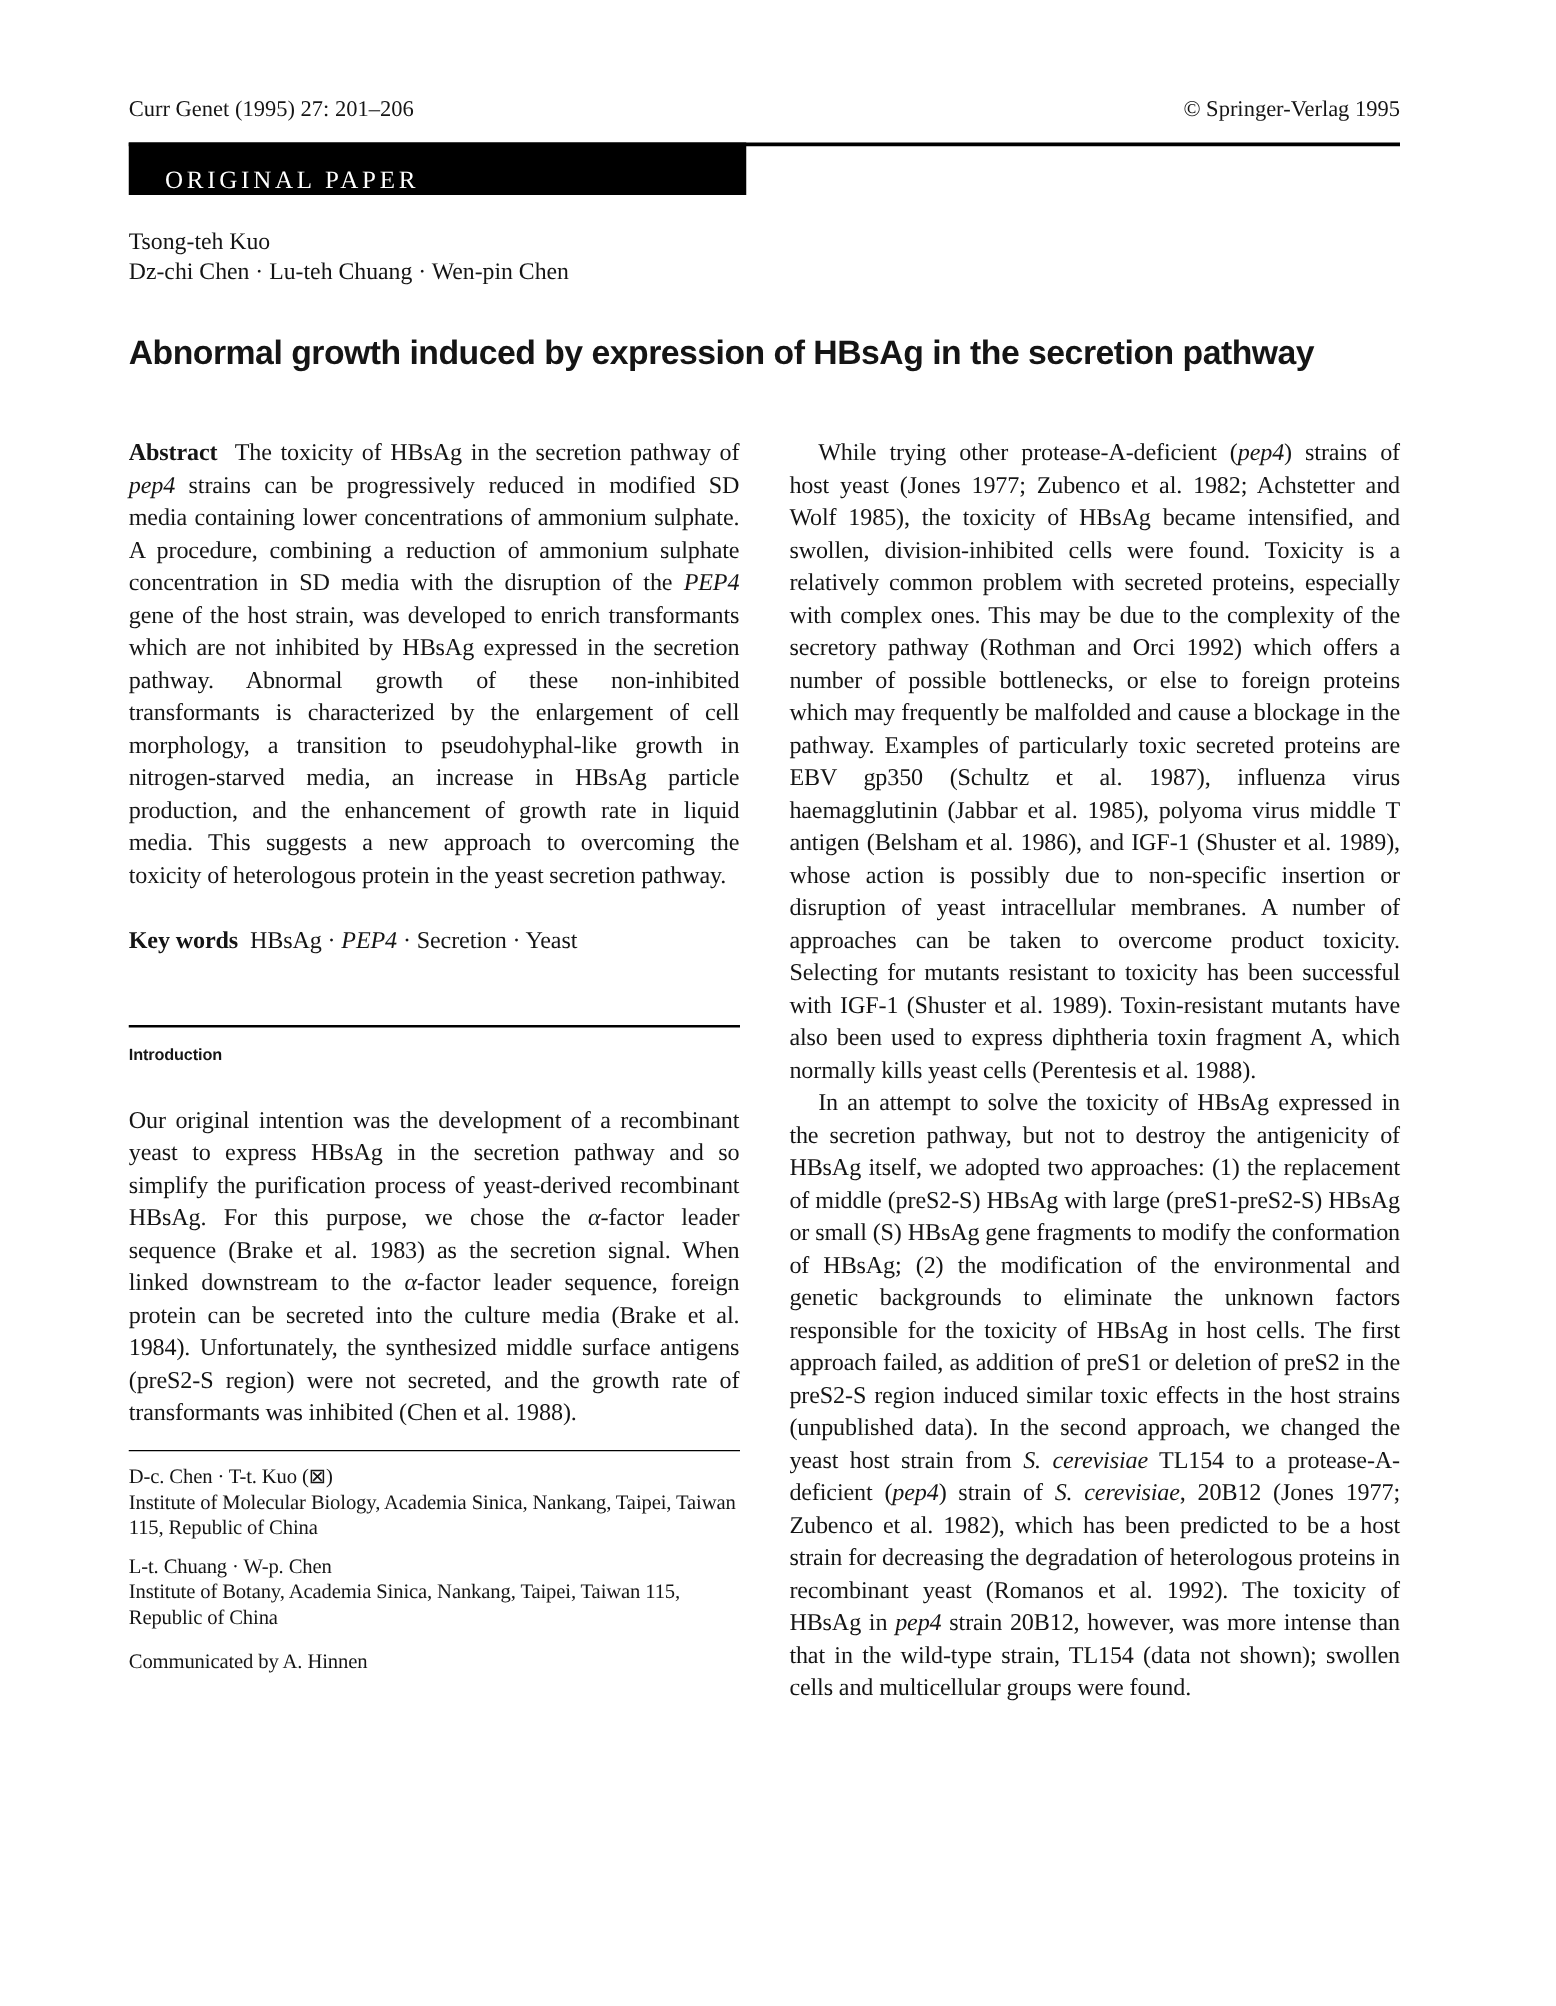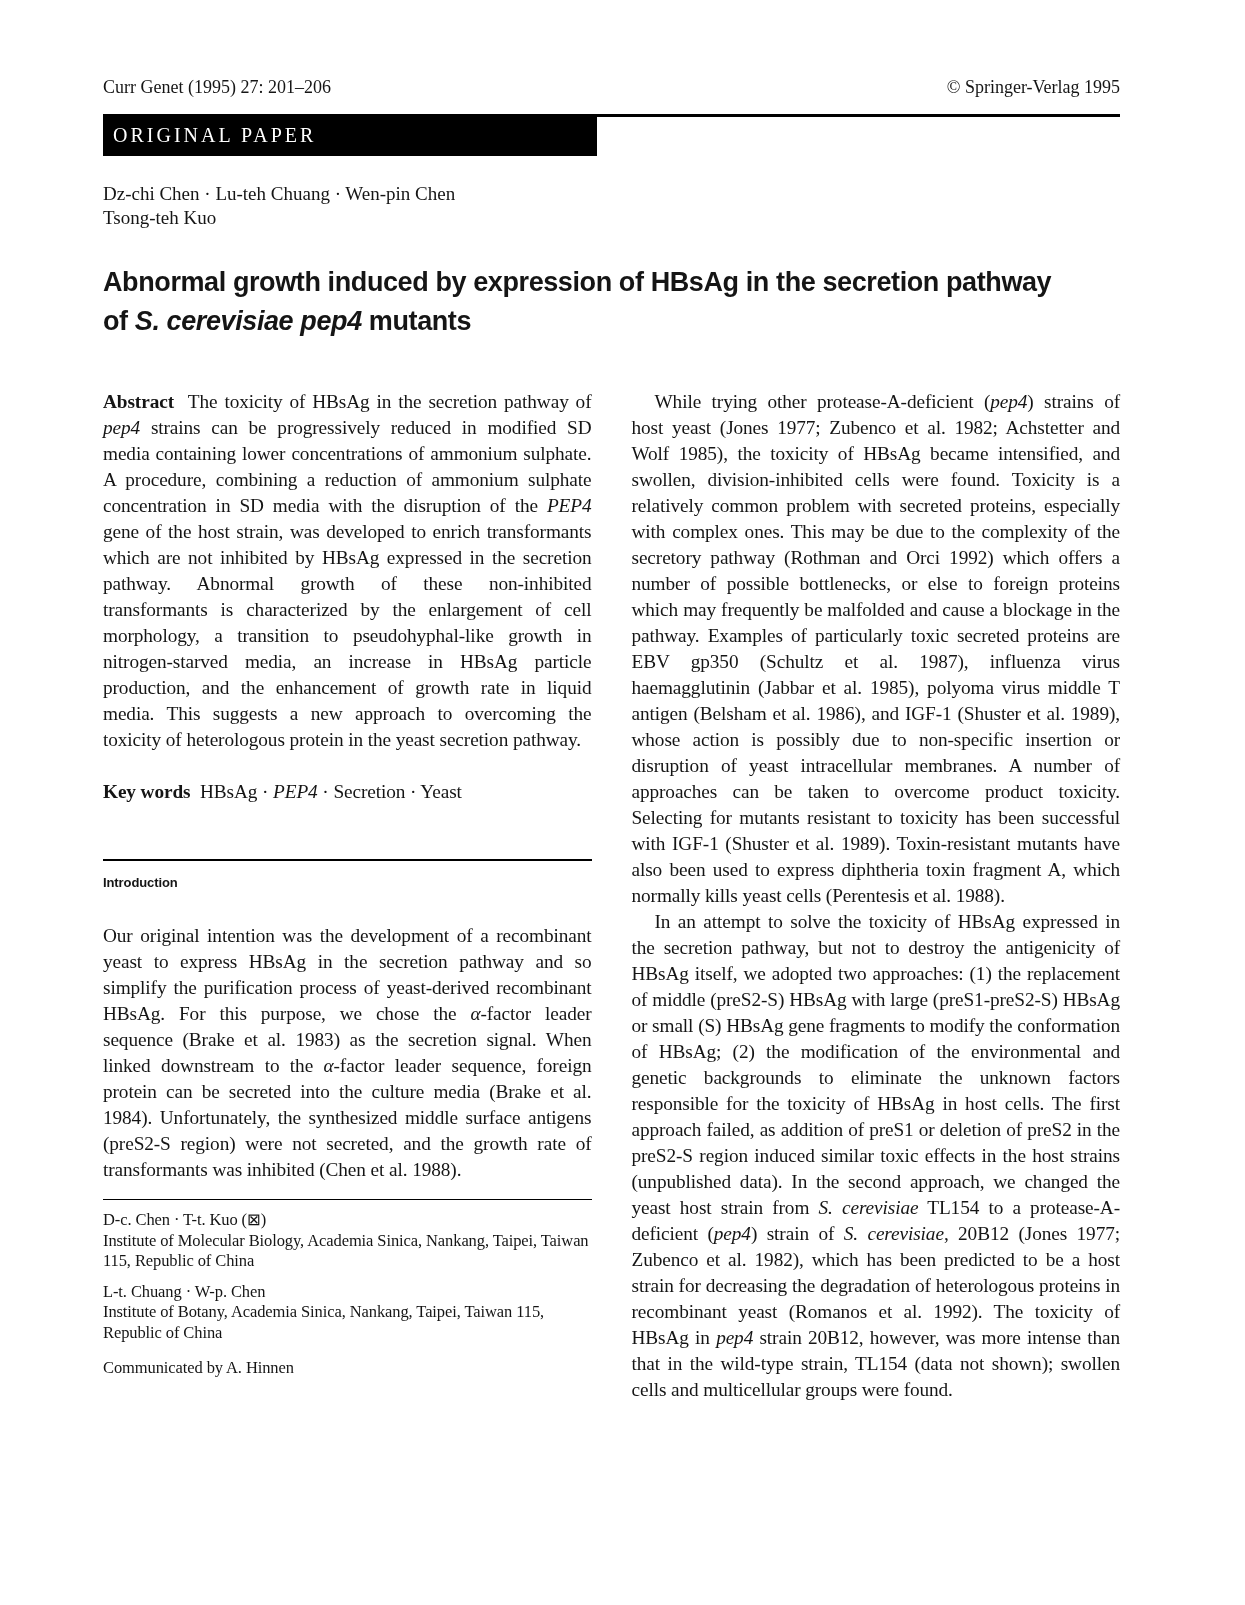--- a/index.html
+++ b/index.html
@@ -20,22 +20,22 @@
   .hdr-row {
     display: flex; justify-content: space-between; align-items: baseline;
     font-size: 18px; line-height: 22px;
   }
   .bar-row { position: relative; height: 42px; margin-top: 16px; }
   .bar-rule { position: absolute; top: 0; left: 0; right: 0; height: 3px; background: #000; }
   .cat-bar {
     position: absolute; top: 0; left: 0;
     width: 494px; height: 42px;
     background: #000; color: #fff;
-    display: flex; align-items: center;
-    padding-left: 10px;
+    display: flex; align-items: flex-end;
+    padding-left: 29px;
     font-size: 20px; letter-spacing: 3px;
   }
   .authors { margin-top: 26px; font-size: 19px; line-height: 24px; }
   .title {
     margin-top: 33px;
     font-family: "Liberation Sans", sans-serif;
     font-weight: bold;
     font-size: 27px; line-height: 39px;
     letter-spacing: -0.4px;
   }
@@ -77,27 +77,26 @@
   </div>
 
   <div class="bar-row">
     <div class="bar-rule"></div>
     <div class="cat-bar">
       <span>ORIGINAL PAPER</span>
     </div>
   </div>
 
   <div class="authors">
+    <div>Tsong-teh Kuo</div>
     <div>Dz-chi Chen · Lu-teh Chuang · Wen-pin Chen</div>
-    <div>Tsong-teh Kuo</div>
   </div>
 
   <h1 class="title">
     <div>Abnormal growth induced by expression of HBsAg in the secretion pathway</div>
-    <div><span>of </span><span class="it">S. cerevisiae pep4</span><span> mutants</span></div>
   </h1>
 
 
   <div class="cols">
 
     <div class="col">
       <p class="para"><span class="lbl">Abstract</span><span><span>The toxicity of HBsAg in the secretion pathway of </span><span class="it">pep4</span><span> strains can be progressively reduced in modified SD media containing lower concentrations of ammonium sulphate. A procedure, combining a reduction of ammonium sulphate concentration in SD media with the disruption of the </span><span class="it">PEP4</span><span> gene of the host strain, was developed to enrich transformants which are not inhibited by HBsAg expressed in the secretion pathway. Abnormal growth of these non-inhibited transformants is characterized by the enlargement of cell morphology, a transition to pseudohyphal-like growth in nitrogen-starved media, an increase in HBsAg particle production, and the enhancement of growth rate in liquid media. This suggests a new approach to overcoming the toxicity of heterologous protein in the yeast secretion pathway.</span></span></p>
 
       <p class="para keywords"><span class="lbl">Key words</span><span><span>HBsAg · </span><span class="it">PEP4</span><span> · Secretion · Yeast</span></span></p>
 

